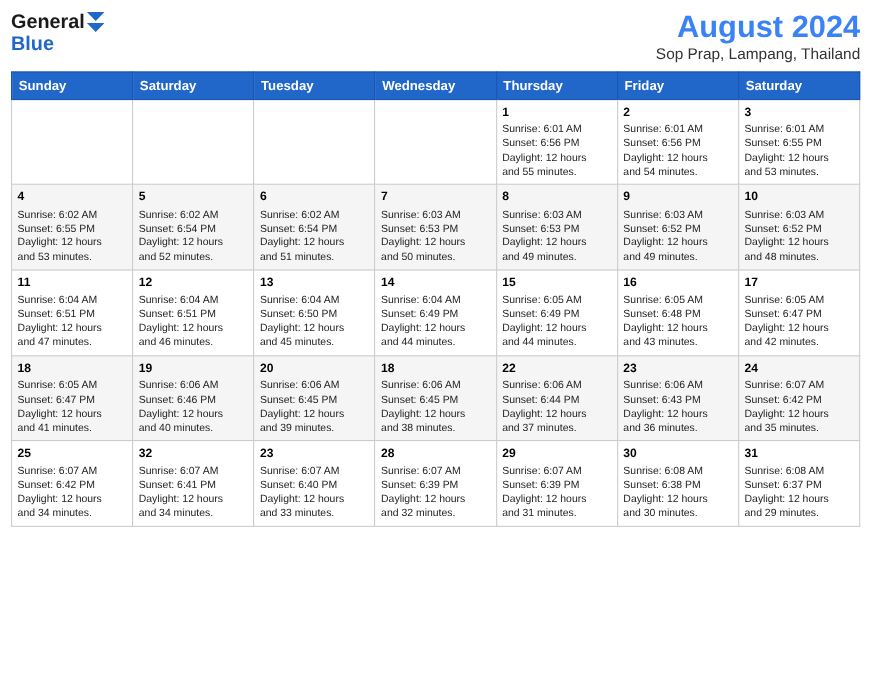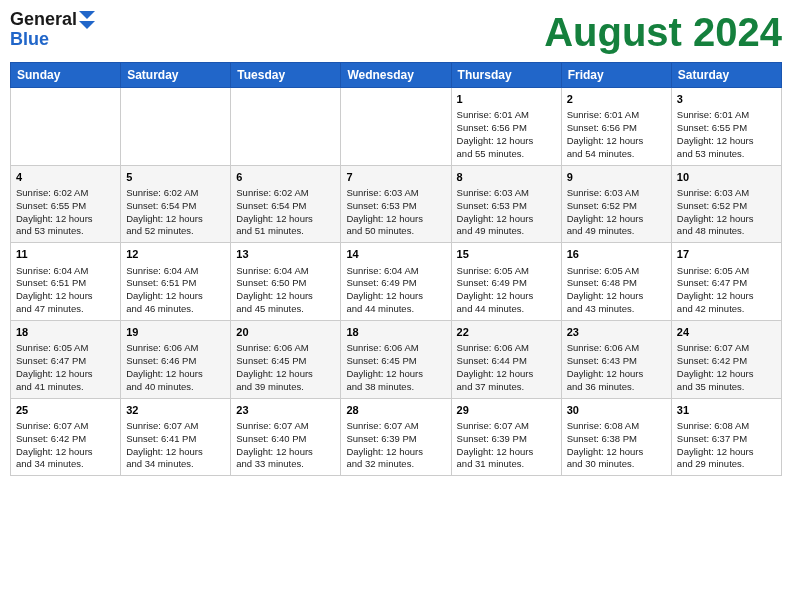--- a/index.html
+++ b/index.html
@@ -18,23 +18,23 @@
     }
     .logo {
       display: flex;
       flex-direction: column;
       align-items: flex-start;
     }
     .title-block {
       text-align: right;
     }
     .month-title {
-      font-size: 40px;
+      font-size: 28px;
       font-weight: bold;
-      color: #15803d;
+      color: #3b82f6;
       line-height: 1.1;
       margin-left: 24px;
     }
     .location {
       font-size: 14px;
       color: #333;
     }
     .calendar {
       width: 100%;
       border-collapse: collapse;
@@ -94,20 +94,21 @@
               <polygon points="0,0 16,0 8,8" fill="#2166c9"></polygon>
               <polygon points="0,10 16,10 8,18" fill="#2166c9"></polygon>
             </svg>
           </div>
           <div style="font-size: 18px; font-weight: bold; color: rgb(33, 102, 201);">Blue</div>
         </div>
       </div>
   </div>
   <div class="title-block">
     <div class="month-title">August 2024</div>
+    <div class="location">Sop Prap, Lampang, Thailand</div>
   </div>
 </div>
 
 <table class="calendar">
   <thead>
     <tr>
     <th>Sunday</th>
         <th>Saturday</th>
         <th>Tuesday</th>
         <th>Wednesday</th>

